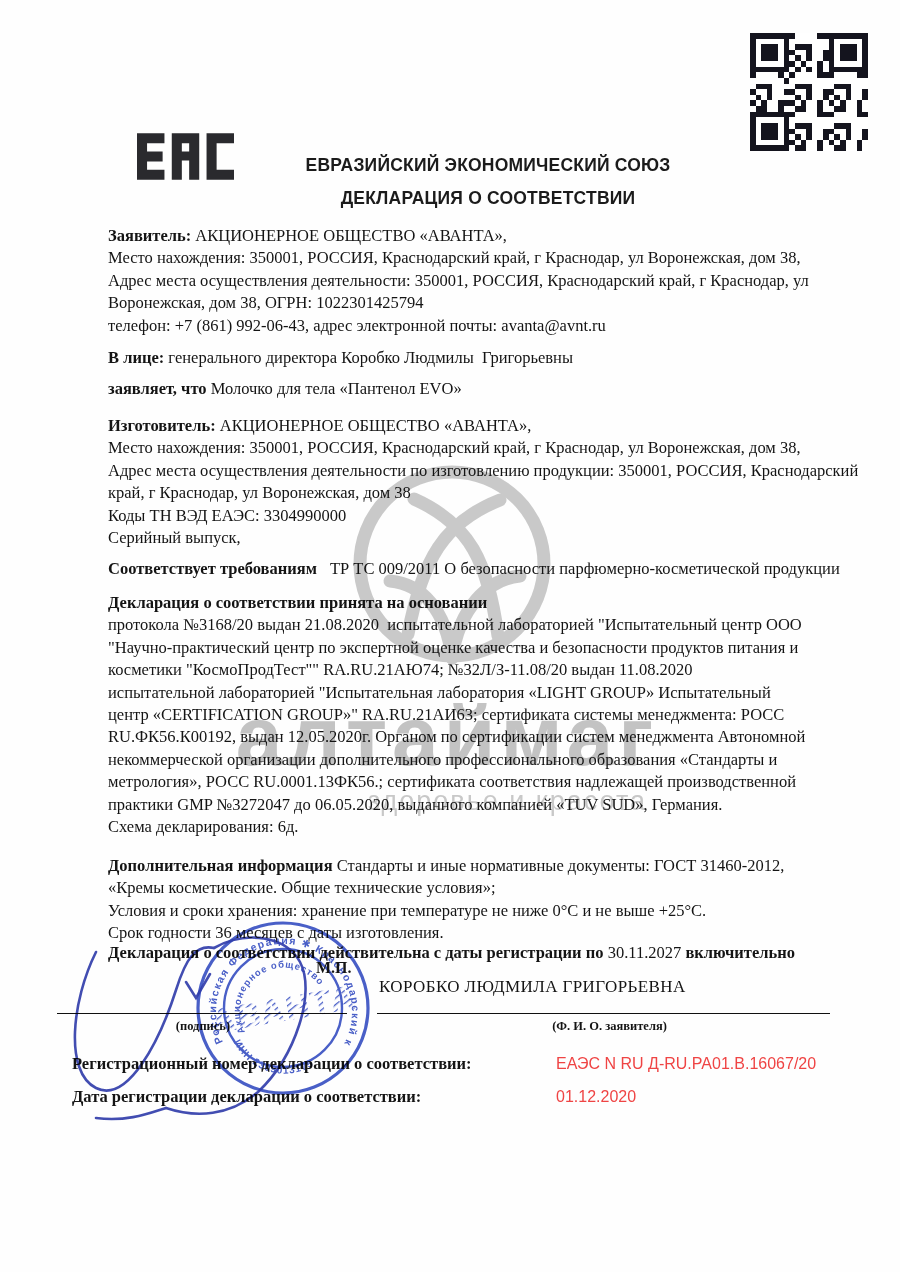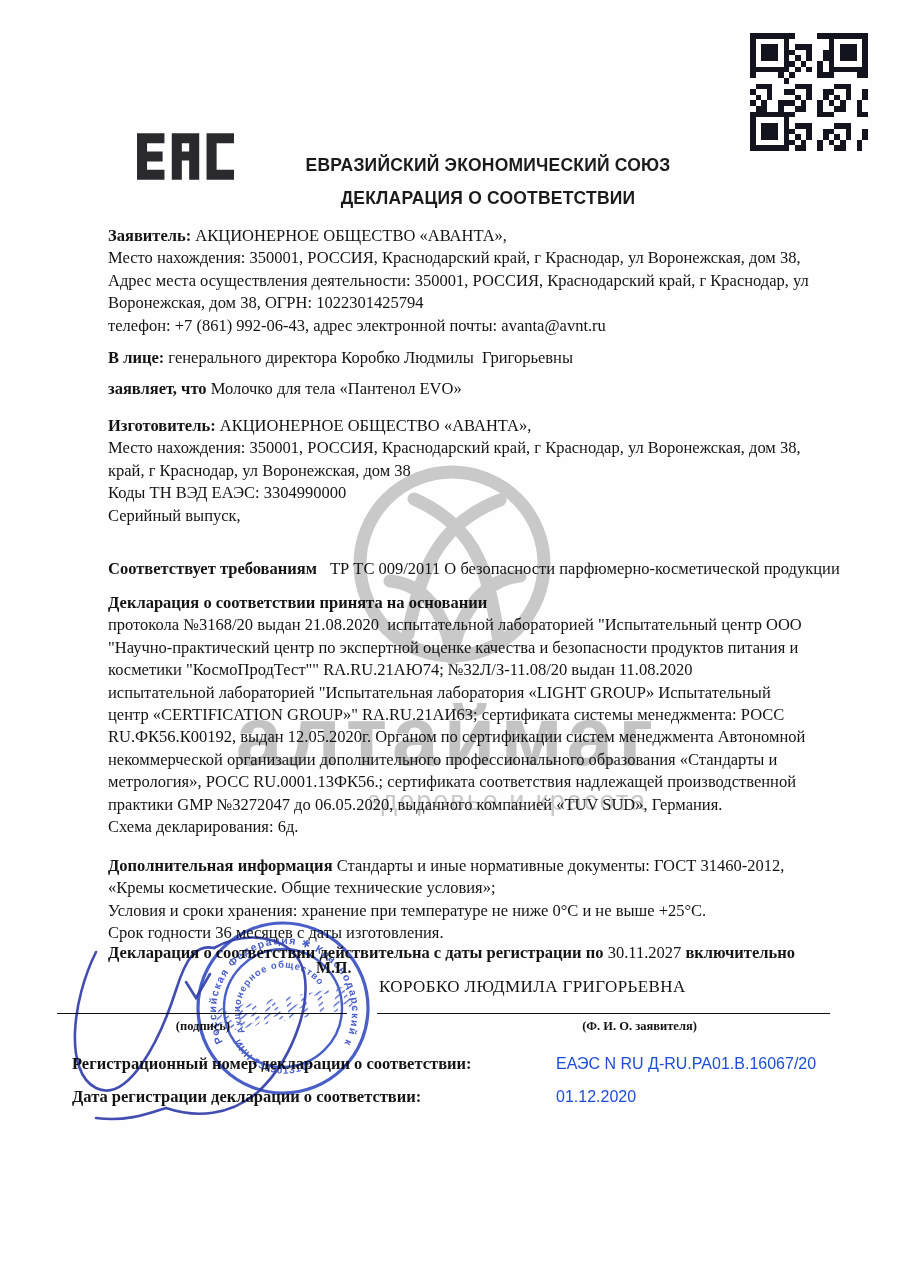--- a/index.html
+++ b/index.html
@@ -22,27 +22,27 @@
   .line{font-size:16.5px;line-height:22.4px;height:22.4px;white-space:pre;}
   .b{font-weight:bold;}
   .gap{margin-left:13px;}
   
   .mp{position:absolute;left:316px;top:959px;z-index:4;font-weight:bold;font-size:16px;white-space:pre;}
   .sigline{position:absolute;top:1013px;border-top:1.6px solid #101010;z-index:1;}
   .sigline.left{left:57px;width:290px;}
   .sigline.right{left:377px;width:453px;}
   .caption{position:absolute;top:1019px;font-weight:bold;font-size:12.5px;text-align:center;z-index:1;white-space:pre;}
   .caption.left{left:148px;width:110px;}
-  .caption.right{left:562px;width:155px;}
+  .caption.right{left:532px;width:155px;}
   .fio{position:absolute;left:379px;top:977px;width:300px;text-align:center;z-index:1;
        font-size:17px;letter-spacing:.4px;white-space:pre;}
   
   .reg-label{position:absolute;left:72px;z-index:1;font-weight:bold;font-size:16.5px;white-space:pre;}
   .reg-value{position:absolute;left:556px;z-index:1;
-             font-family:"Liberation Sans","DejaVu Sans",sans-serif;font-size:16px;color:#1d4ed8;white-space:pre;}
+             font-family:"Liberation Sans","DejaVu Sans",sans-serif;font-size:16px;color:#ef4444;white-space:pre;}
   
   .qr{position:absolute;left:750px;top:33px;z-index:1;}
   .eac{position:absolute;left:137px;top:131px;z-index:1;}
   .emblem{position:absolute;left:350px;top:462px;z-index:0;}
   .stamp{position:absolute;left:55px;top:905px;z-index:3;mix-blend-mode:multiply;opacity:.95;}
 </style>
 </head>
 <body>
 
 <div class="page">
@@ -87,20 +87,21 @@
     <div class="line"><span class="b">В лице:</span> <span>генерального директора Коробко Людмилы  Григорьевны</span></div>
   </div>
 
   <div class="sec" style="top:378px">
     <div class="line"><span class="b">заявляет, что</span> <span>Молочко для тела «Пантенол EVO»</span></div>
   </div>
 
   <div class="sec" style="top:415px">
     <div class="line"><span class="b">Изготовитель:</span> <span>АКЦИОНЕРНОЕ ОБЩЕСТВО «АВАНТА»,</span></div>
     <div class="line">Место нахождения: 350001, РОССИЯ, Краснодарский край, г Краснодар, ул Воронежская, дом 38,</div>
+    <div class="line">Адрес места осуществления деятельности по изготовлению продукции: 350001, РОССИЯ, Краснодарский</div>
     <div class="line">край, г Краснодар, ул Воронежская, дом 38</div>
     <div class="line">Коды ТН ВЭД ЕАЭС: 3304990000</div>
     <div class="line">Серийный выпуск,</div>
   </div>
 
   <div class="sec" style="top:558px">
     <div class="line"><span class="b">Соответствует требованиям</span><span class="gap">ТР ТС 009/2011 О безопасности парфюмерно-косметической продукции</span></div>
   </div>
 
   <div class="sec" style="top:592px">

